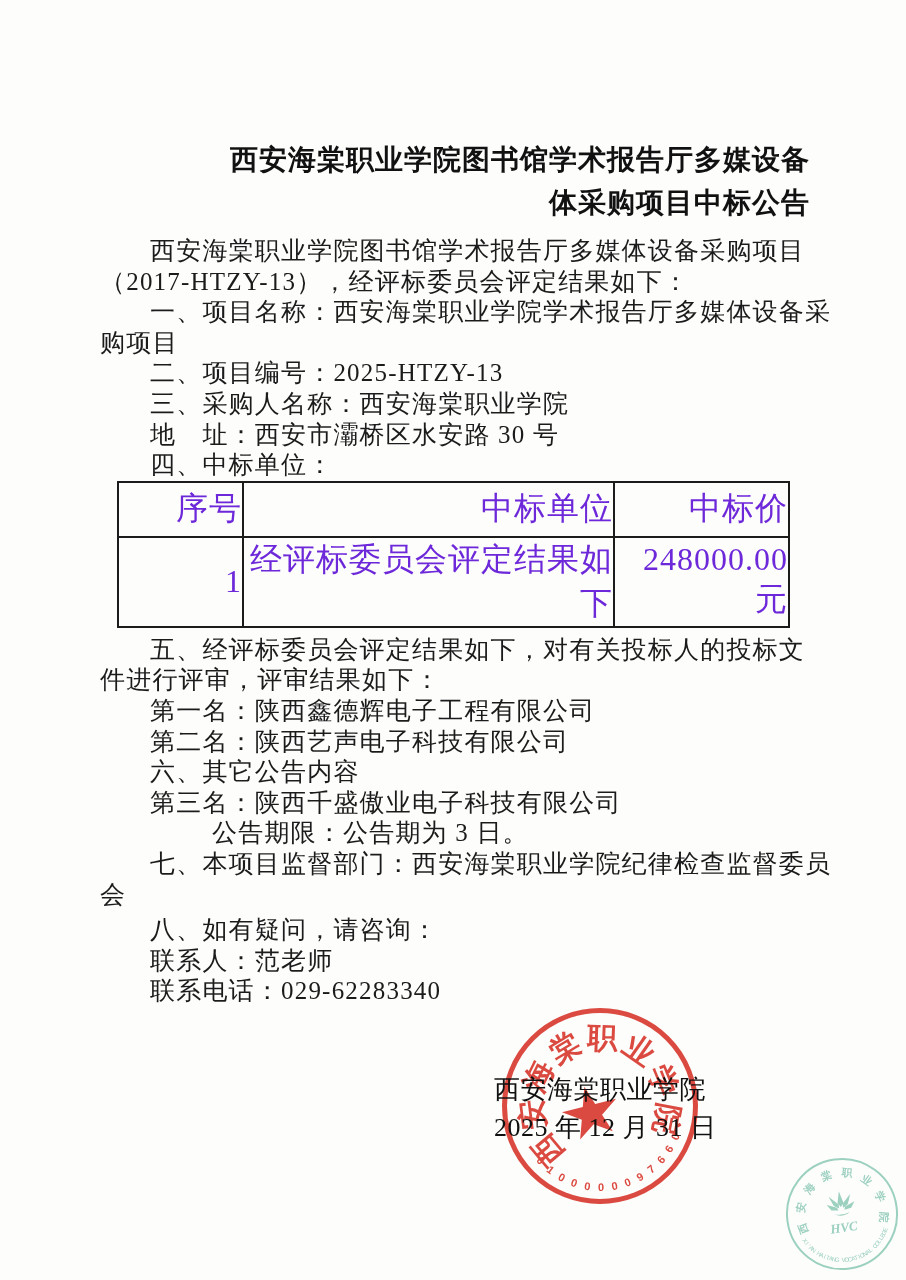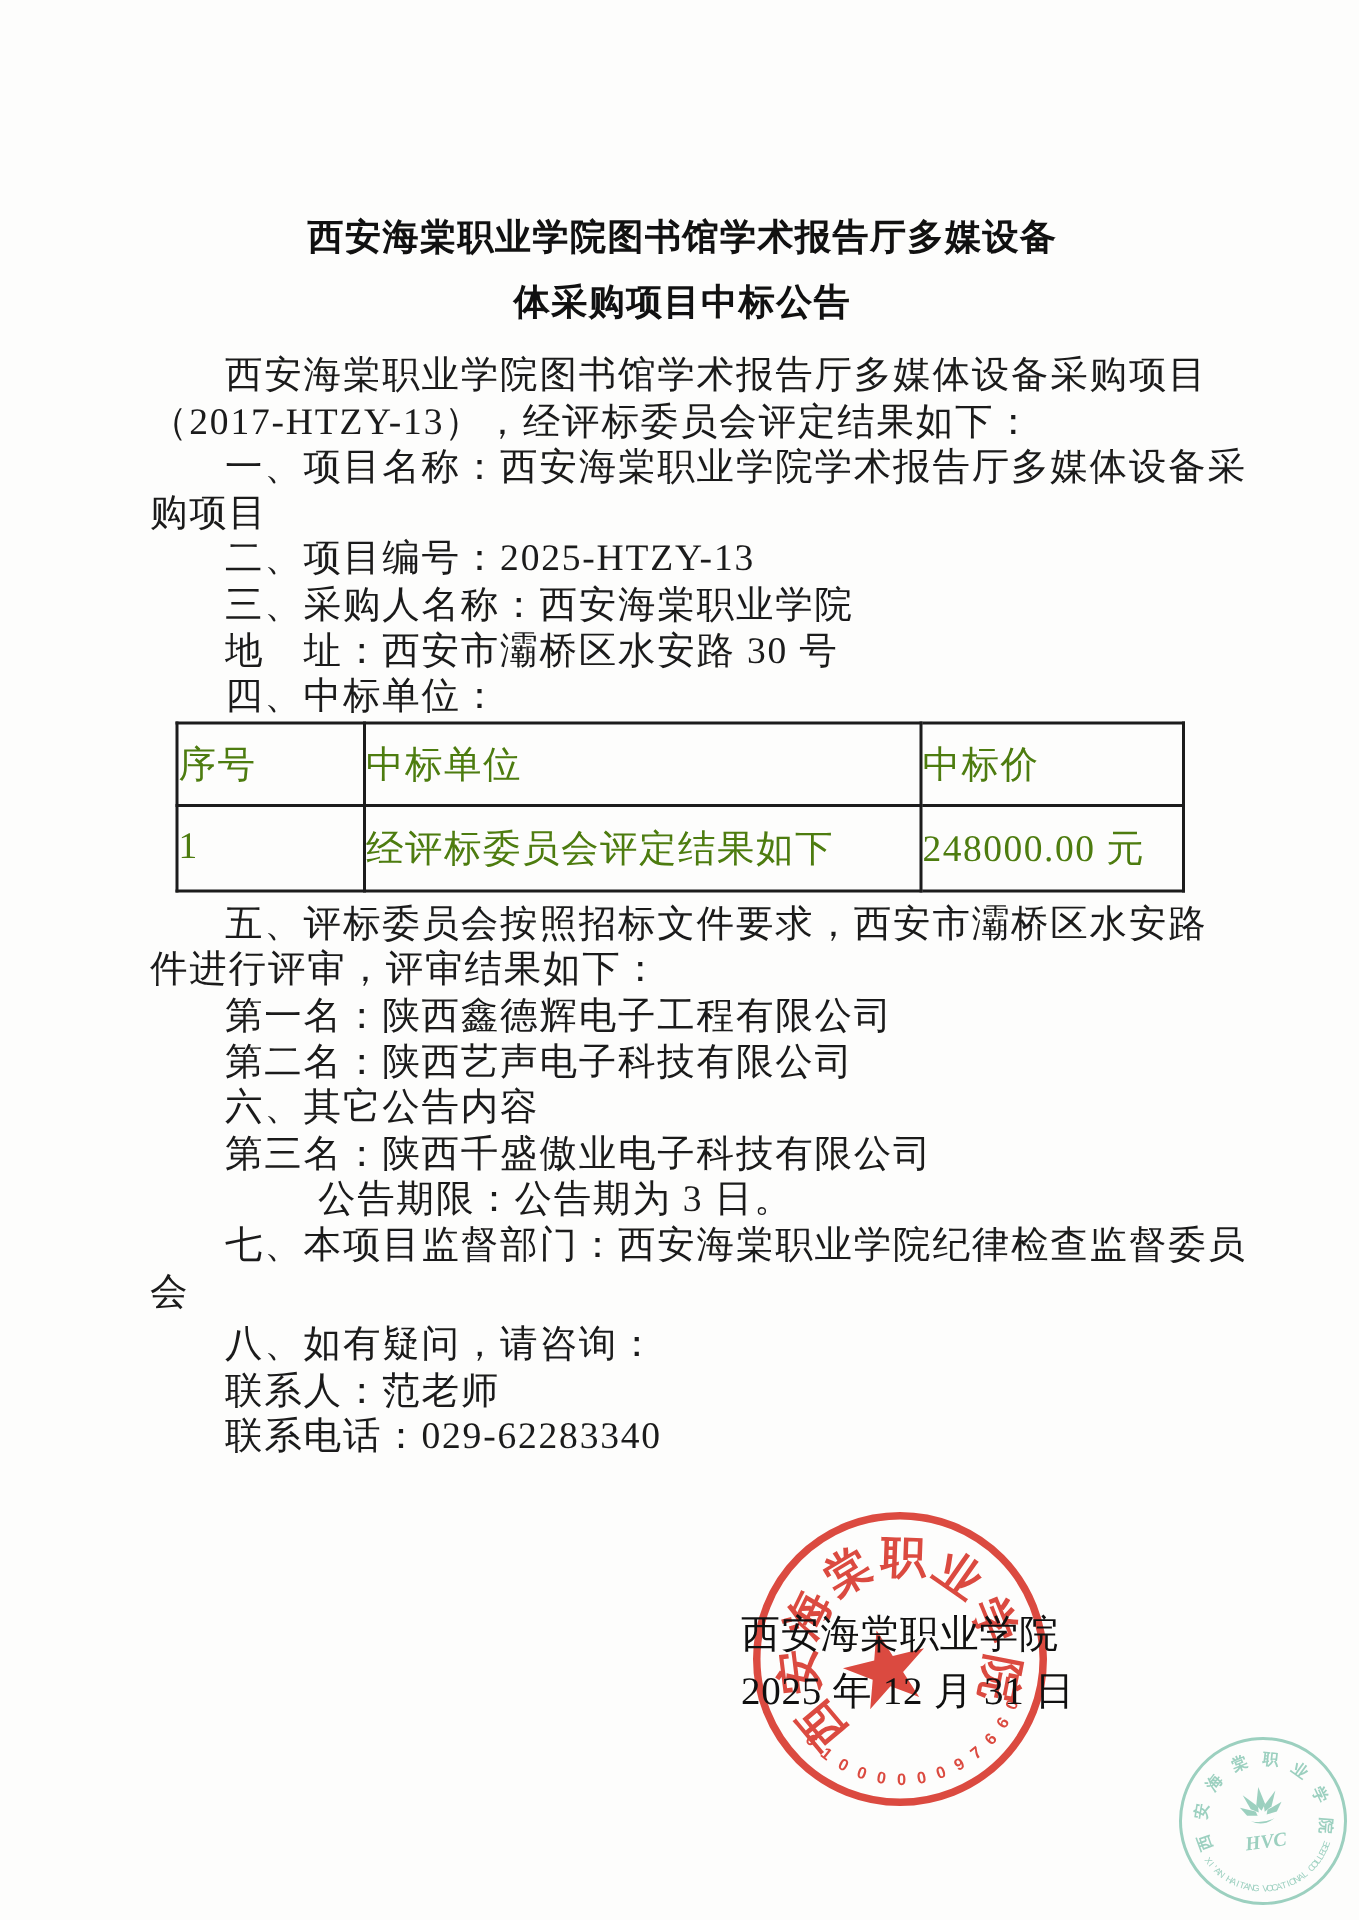--- a/index.html
+++ b/index.html
@@ -7,22 +7,22 @@
     position:relative;
     width:906px;height:1280px;
     margin:0 auto;
     background:#fdfdfc;
     overflow:hidden;
     font-family:"Liberation Serif","DejaVu Serif",serif;
     color:#161616;
   }
   .doc{position:relative;padding:138px 96px 0 100px;}
   .title{
-    text-align:center;
-    font-size:24px;font-weight:700;
+    text-align:right;
+    font-size:28px;font-weight:700;
     line-height:43px;
     letter-spacing:1px;
     color:#111;
   }
   .body-lines{margin-top:12px;}
   .after-table{margin-top:7px;}
   .bodyline{
     font-size:25px;
     letter-spacing:1.2px;
     line-height:30.6px;
@@ -34,26 +34,26 @@
   .indent2{padding-left:50px;}
   .indent4{padding-left:112px;}
   table.award-table{
     border-collapse:collapse;
     margin-left:17px;
     width:671px;
     table-layout:fixed;
   }
   table.award-table th,table.award-table td{
     border:2px solid #1c1c1c;
-    font-size:25px;
+    font-size:32px;
     font-weight:400;
     letter-spacing:1px;
-    text-align:left;
+    text-align:right;
     padding:0;
-    color:#4d7c0f;
+    color:#6d28d9;
   }
   table.award-table th{height:53px;}
   table.award-table td{height:55px;}
   .col-serial{width:125px;}
   .col-company{width:371px;}
   .col-price{width:175px;}
 
   
   .seal{
     position:absolute;left:502px;top:1008px;
@@ -163,21 +163,21 @@
       <tbody>
         <tr>
           <td>1</td>
           <td>经评标委员会评定结果如下</td>
           <td>248000.00 元</td>
         </tr>
       </tbody>
     </table>
 
     <div class="body-lines after-table" id="lines-after">
-        <div class="bodyline indent2">五、评标委员会按照招标文件要求，西安市灞桥区水安路</div>
+        <div class="bodyline indent2">五、经评标委员会评定结果如下，对有关投标人的投标文</div>
         <div class="bodyline indent0">件进行评审，评审结果如下：</div>
         <div class="bodyline indent2">第一名：陕西鑫德辉电子工程有限公司</div>
         <div class="bodyline indent2">第二名：陕西艺声电子科技有限公司</div>
         <div class="bodyline indent2">六、其它公告内容</div>
         <div class="bodyline indent2">第三名：陕西千盛傲业电子科技有限公司</div>
         <div class="bodyline indent4">公告期限：公告期为 3 日。</div>
         <div class="bodyline indent2">七、本项目监督部门：西安海棠职业学院纪律检查监督委员</div>
         <div class="bodyline indent0">会</div>
         <div class="bodyline indent2" style="margin-top: 5px;">八、如有疑问，请咨询：</div>
         <div class="bodyline indent2">联系人：范老师</div>

